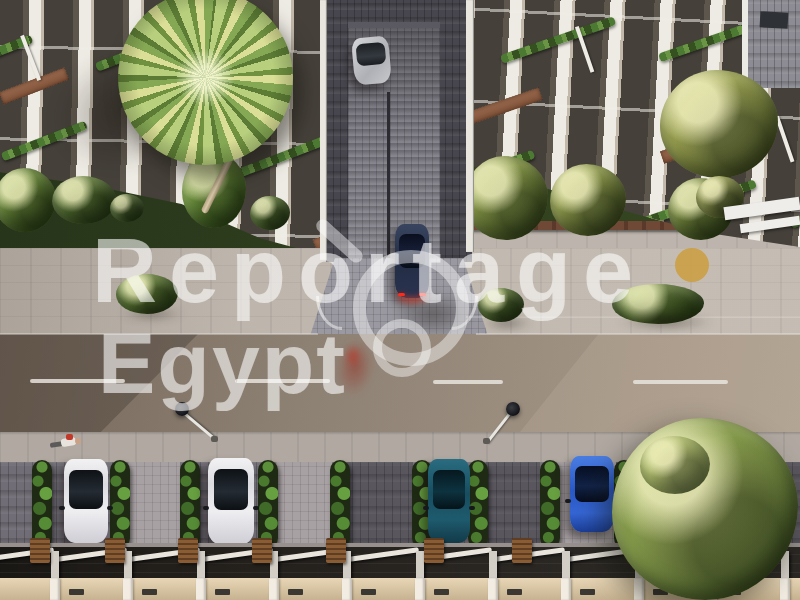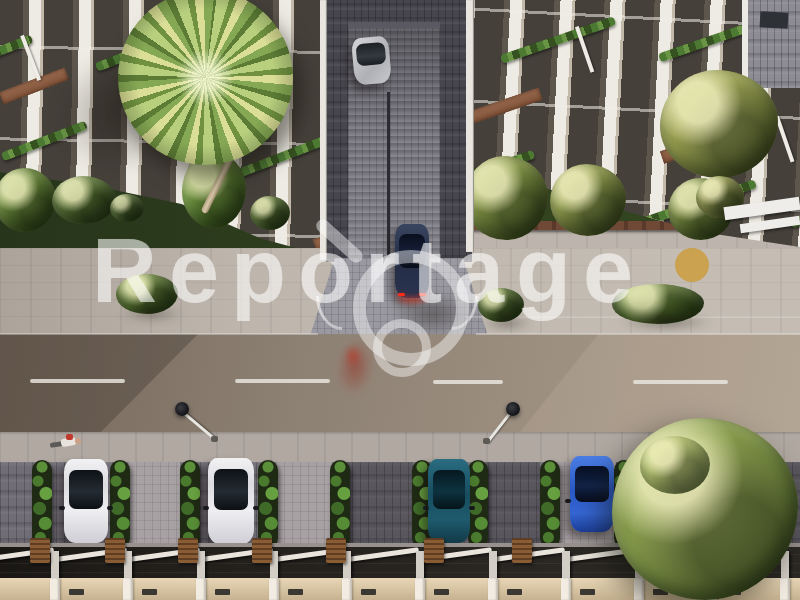--- a/index.html
+++ b/index.html
@@ -360,17 +360,18 @@
   <div class="plate" style="left:507px;top:589px;"></div>
   <div class="plate" style="left:580px;top:589px;"></div>
   <div class="plate" style="left:653px;top:589px;"></div>
   <div class="plate" style="left:726px;top:589px;"></div>
 
   <div class="tree" style="left:612px;top:418px;width:186px;height:182px;--tc1:#b9c36e;--tc2:#7e9446;--tc3:#465c28;filter:drop-shadow(-10px 12px 14px rgba(15,15,8,.5));"></div>
   <div class="tree" style="left:640px;top:436px;width:70px;height:58px;--tc1:#d2d684;--tc2:#9cae56;--tc3:#6a7c36;opacity:.85;"></div>
 
   <div class="wm-text" style="left:92px;top:220px;font-size:90px;letter-spacing:12px;">Reportage</div>
   <div class="wm-dot" style="left:675px;top:248px;width:34px;height:34px;"></div>
+  <div class="wm-text" style="left:98px;top:314px;font-size:86px;letter-spacing:2px;">Egypt</div>
   <div class="ring" style="left:353px;top:250px;width:116px;height:116px;border-width:13px;"></div>
   <div class="ring" style="left:373px;top:319px;width:58px;height:58px;border-width:9px;"></div>
   <div class="wm-handle" style="left:333px;top:212px;width:13px;height:58px;transform:rotate(-48deg);"></div>
 
 </div>
 
 </body></html>

